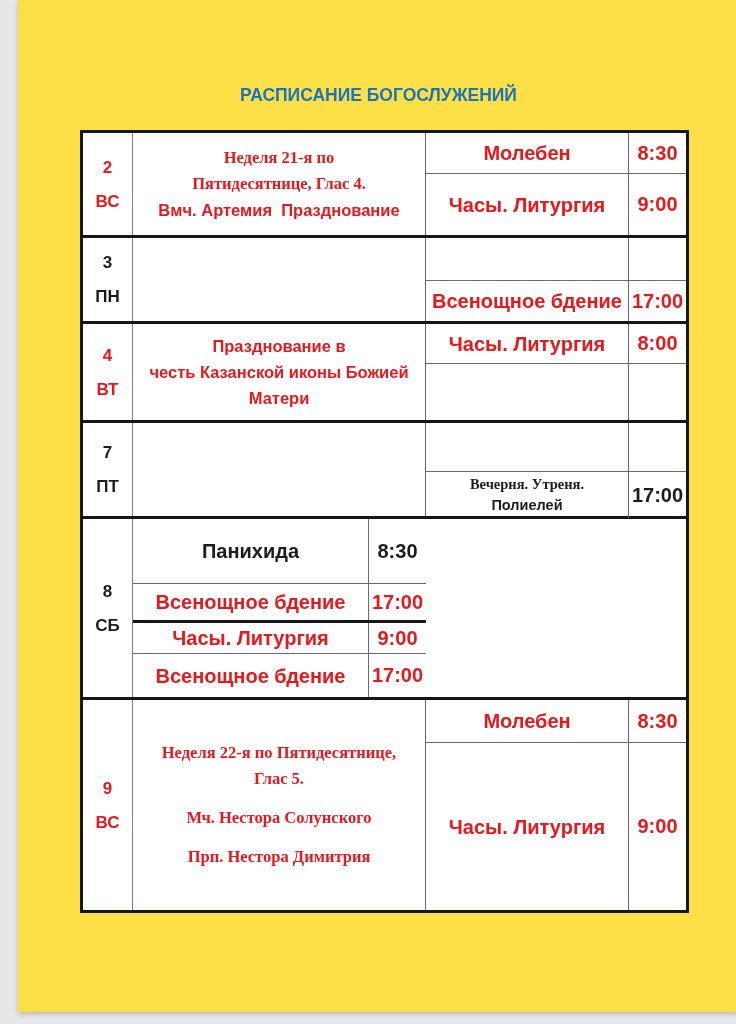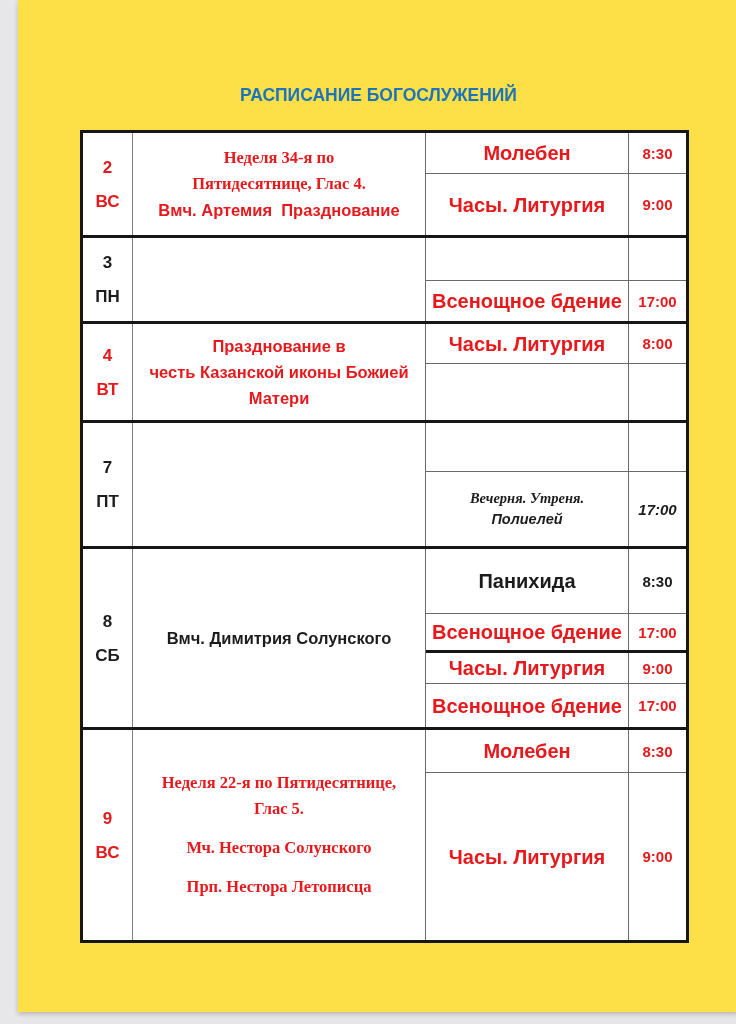--- a/index.html
+++ b/index.html
@@ -62,21 +62,21 @@
   .service-name {
     display:flex; flex-direction:column; align-items:center; justify-content:center;
     text-align:center;
     font-weight:bold; font-size:20px; line-height:24px;
     padding:2px 4px;
   }
   .service-name.small { font-size:14.5px; line-height:21px; }
   .service-time {
     border-left:1.2px solid #6a6a6a;
     display:flex; align-items:center; justify-content:center;
-    font-weight:bold; font-size:15px;
+    font-weight:bold; font-size:20px;
   }
   .serif { font-family:"Liberation Serif", serif; }
   .sans  { font-family:"Liberation Sans", sans-serif; }
   .spacer-line { height:13px; }
   .desc-line, .svc-line { min-height:0; }
 </style>
 </head>
 <body>
 
 <div class="page">
@@ -85,21 +85,21 @@
     <div>НА   НОЯБРЬ</div>
     <div>В ХРАМЕ УСПЕНИЯ ПРЕСВЯТОЙ БОГОРОДИЦЫ В ОСТАНКИНО</div>
   </div>
 
   <div class="sched-table" id="schedule-table">
       <div class="day-row">
         <div class="date-cell" style="color: rgb(230, 25, 29);">
           <div>2</div>
           <div>ВС</div>
         </div>
-        <div class="desc-cell" style="color: rgb(230, 25, 29);"><div class="desc-line serif">Неделя 34-я по</div><div class="desc-line serif">Пятидесятнице, Глас 4.</div><div class="desc-line sans">Вмч. Артемия  Празднование</div></div>
+        <div class="desc-cell" style="color: rgb(230, 25, 29);"><div class="desc-line serif">Неделя 21-я по</div><div class="desc-line serif">Пятидесятнице, Глас 4.</div><div class="desc-line sans">Вмч. Артемия  Празднование</div></div>
         <div class="services-cell">
           <div class="service-row" style="height: 40px;">
             <div class="service-name" style="color: rgb(230, 25, 29);">
               <div class="svc-line sans">Молебен</div>
             </div>
             <div class="service-time" style="color: rgb(230, 25, 29);">8:30</div>
           </div>
           <div class="service-row" style="height: 62px; flex: 1 0 auto;">
             <div class="service-name" style="color: rgb(230, 25, 29);">
               <div class="svc-line sans">Часы. Литургия</div>
@@ -150,35 +150,34 @@
         <div class="date-cell" style="color: rgb(28, 28, 28);">
           <div>7</div>
           <div>ПТ</div>
         </div>
         <div class="desc-cell" style="color: rgb(28, 28, 28);"></div>
         <div class="services-cell">
           <div class="service-row" style="height: 48px;">
             <div class="service-name" style="color: rgb(28, 28, 28);"></div>
             <div class="service-time" style="color: rgb(28, 28, 28);"></div>
           </div>
-          <div class="service-row" style="height: 75px; flex: 1 0 auto; font-style: italic;">
+          <div class="service-row" style="height: 45px; flex: 1 0 auto;">
             <div class="service-name small" style="color: rgb(28, 28, 28);">
               <div class="svc-line serif">Вечерня. Утреня.</div>
               <div class="svc-line sans">Полиелей</div>
             </div>
             <div class="service-time" style="color: rgb(28, 28, 28);">17:00</div>
           </div>
         </div>
       </div>
       <div class="day-row">
         <div class="date-cell" style="color: rgb(28, 28, 28);">
           <div>8</div>
           <div>СБ</div>
         </div>
-        <div class="desc-cell" style="color: rgb(28, 28, 28);"><div class="desc-line sans">Вмч. Димитрия Солунского</div></div>
         <div class="services-cell">
           <div class="service-row" style="height: 64px;">
             <div class="service-name" style="color: rgb(28, 28, 28);">
               <div class="svc-line sans">Панихида</div>
             </div>
             <div class="service-time" style="color: rgb(28, 28, 28);">8:30</div>
           </div>
           <div class="service-row" style="height: 37px;">
             <div class="service-name" style="color: rgb(230, 25, 29);">
               <div class="svc-line sans">Всенощное бдение</div>
@@ -197,21 +196,21 @@
             </div>
             <div class="service-time" style="color: rgb(230, 25, 29);">17:00</div>
           </div>
         </div>
       </div>
       <div class="day-row">
         <div class="date-cell" style="color: rgb(230, 25, 29);">
           <div>9</div>
           <div>ВС</div>
         </div>
-        <div class="desc-cell" style="color: rgb(230, 25, 29);"><div class="desc-line serif">Неделя 22-я по Пятидесятнице,</div><div class="desc-line serif">Глас 5.</div><div class="spacer-line"></div><div class="desc-line serif">Мч. Нестора Солунского</div><div class="spacer-line"></div><div class="desc-line serif">Прп. Нестора Летописца</div></div>
+        <div class="desc-cell" style="color: rgb(230, 25, 29);"><div class="desc-line serif">Неделя 22-я по Пятидесятнице,</div><div class="desc-line serif">Глас 5.</div><div class="spacer-line"></div><div class="desc-line serif">Мч. Нестора Солунского</div><div class="spacer-line"></div><div class="desc-line serif">Прп. Нестора Димитрия</div></div>
         <div class="services-cell">
           <div class="service-row" style="height: 42px;">
             <div class="service-name" style="color: rgb(230, 25, 29);">
               <div class="svc-line sans">Молебен</div>
             </div>
             <div class="service-time" style="color: rgb(230, 25, 29);">8:30</div>
           </div>
           <div class="service-row" style="height: 168px; flex: 1 0 auto;">
             <div class="service-name" style="color: rgb(230, 25, 29);">
               <div class="svc-line sans">Часы. Литургия</div>

